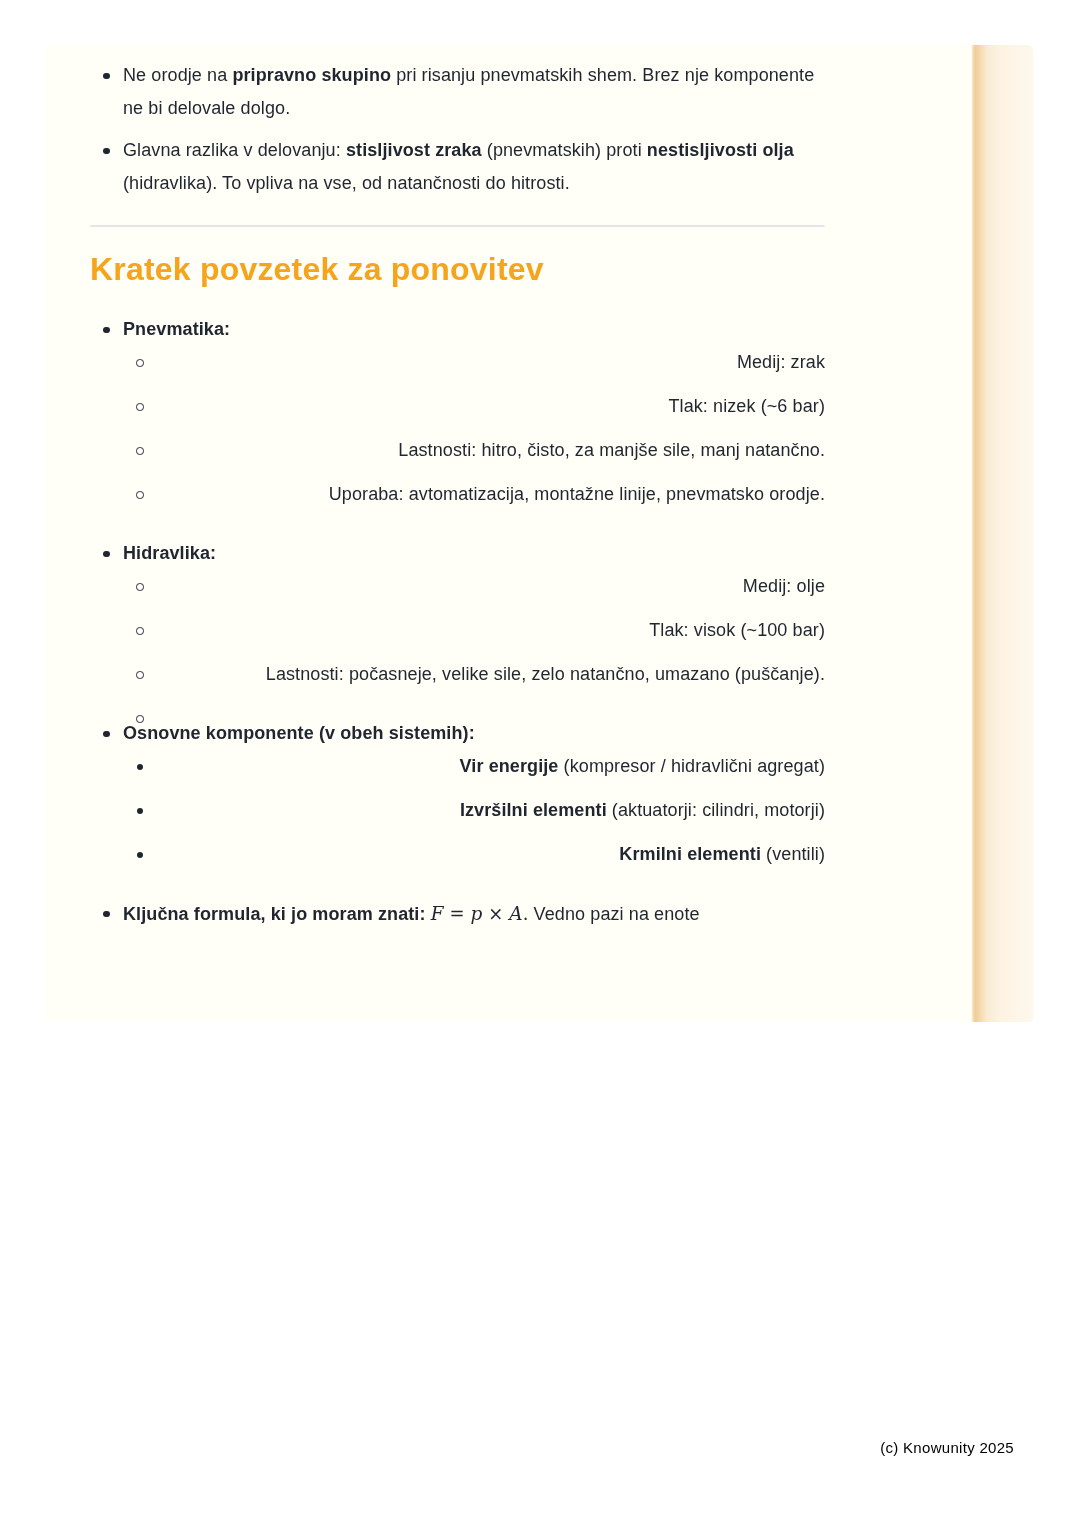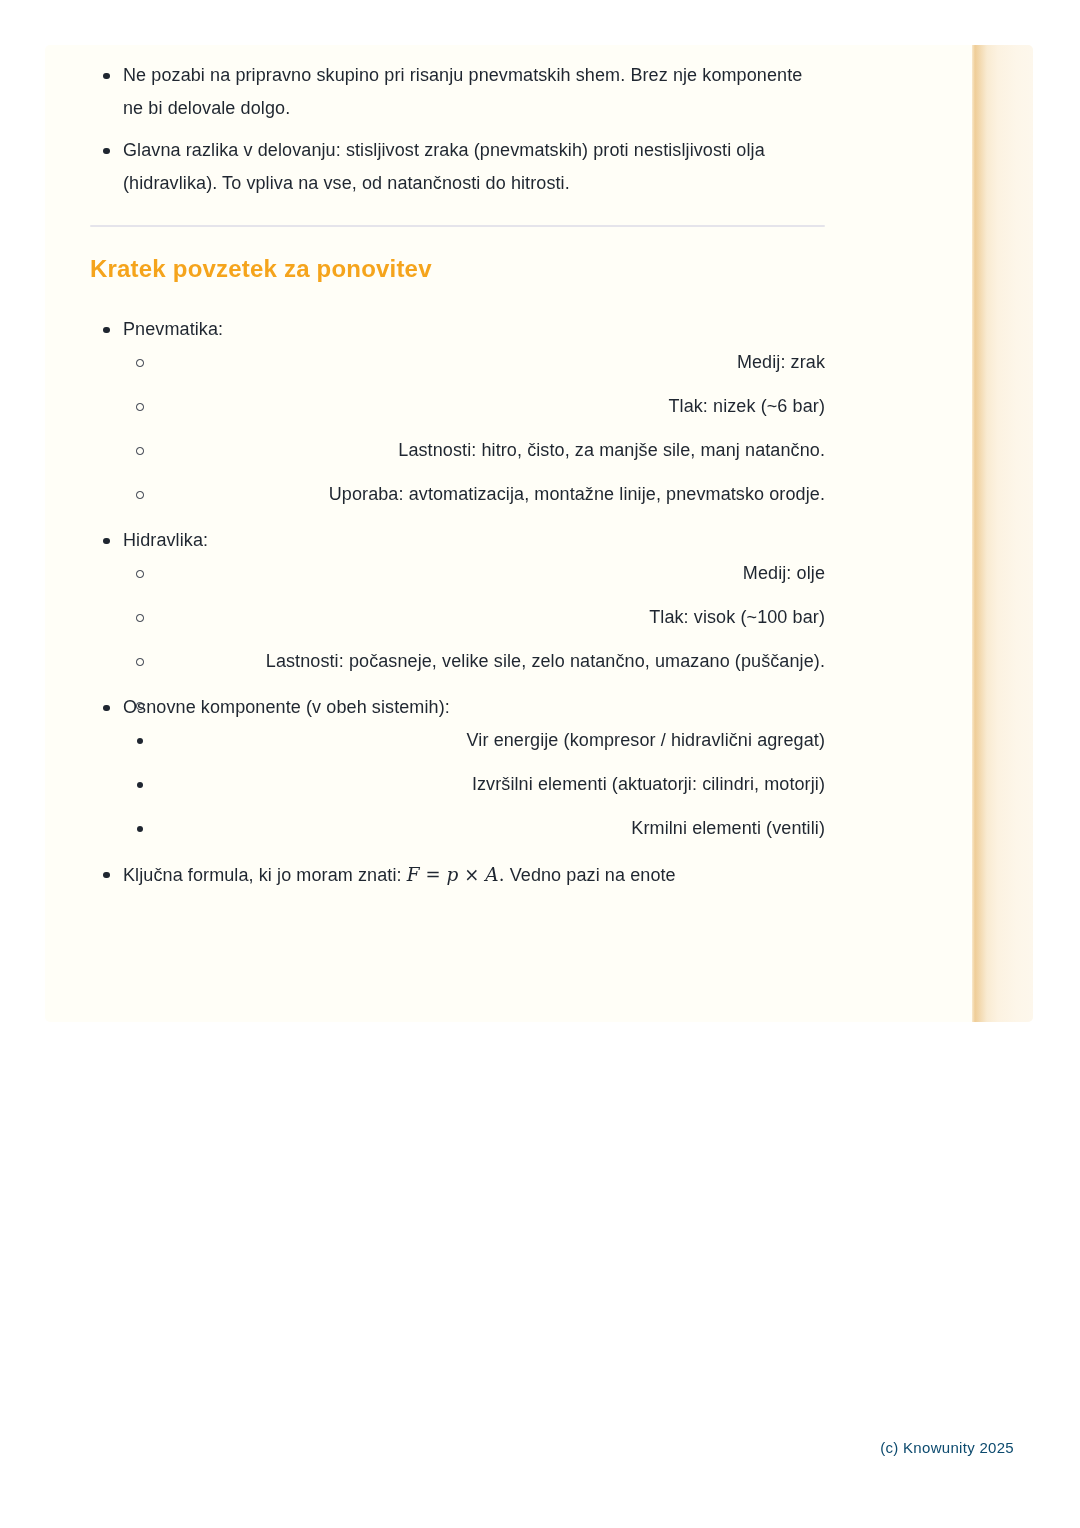--- a/index.html
+++ b/index.html
@@ -36,60 +36,60 @@
   }
   ul{list-style:none;margin:0;padding:0;}
   li{
     position:relative;
     padding-left:33px;
     line-height:33px;
     font-size:18px;
     letter-spacing:0.1px;
   }
   .intro-list > li{margin-bottom:9px;}
-  .summary-list > li{margin-top:13px;margin-bottom:11px;}
+  .summary-list > li{margin-top:26px;margin-bottom:11px;}
   .summary-list > li:first-child{margin-top:0;}
   .sub li{padding-left:34px;margin-bottom:11px;text-align:right;}
   .sub li:last-child{margin-bottom:2px;}
   .marker{position:absolute;left:0;top:0;width:33px;height:33px;}
   .marker.disc::before{
     content:"";position:absolute;left:13px;top:13.5px;
     width:6.5px;height:6.5px;border-radius:50%;background:#1F2630;
   }
   .marker.disc.small::before{width:6px;height:6px;left:14px;}
   .marker.circle::before{
     content:"";position:absolute;left:13px;top:13px;
     width:5.5px;height:5.5px;border-radius:50%;
     border:1.6px solid #252C3A;background:transparent;
   }
-  .b{font-weight:400;}
+  .b{font-weight:700;}
   .mi{font-family:"DejaVu Serif",serif;font-style:italic;font-size:18.5px;}
   .mo{font-family:"DejaVu Serif",serif;font-size:18px;}
   .divider{
     height:2px;background:#E5E4EB;border:none;
     margin:25px 0 24px 0;width:735px;border-radius:1px;
   }
   .heading{
-    font-size:24px;font-weight:700;color:#F5A41C;
+    font-size:32px;font-weight:700;color:#F5A41C;
     margin:8px 0 26px 0;line-height:36px;
     letter-spacing:0.2px;
   }
   .footer{
     position:absolute;top:1439px;right:66px;
-    font-size:15px;color:#0c4a6e;letter-spacing:0.3px;
+    font-size:15px;color:#000000;letter-spacing:0.3px;
   }
 </style>
 </head>
 <body>
 
 <div class="page">
   <div class="edge-stripe"></div>
   <div class="content">
     <ul class="intro-list" id="intro-list">
-        <li><span class="marker disc"></span><span class="txt"><span class="">Ne pozabi na </span><span class="b">pripravno skupino</span><span class=""> pri risanju pnevmatskih shem. Brez nje komponente ne bi delovale dolgo.</span></span></li>
+        <li><span class="marker disc"></span><span class="txt"><span class="">Ne orodje na </span><span class="b">pripravno skupino</span><span class=""> pri risanju pnevmatskih shem. Brez nje komponente ne bi delovale dolgo.</span></span></li>
         <li><span class="marker disc"></span><span class="txt"><span class="">Glavna razlika v delovanju: </span><span class="b">stisljivost zraka</span><span class=""> (pnevmatskih) proti </span><span class="b">nestisljivosti olja</span><span class=""> (hidravlika). To vpliva na vse, od natančnosti do hitrosti.</span></span></li>
       </ul>
     <hr class="divider">
     <h1 class="heading">Kratek povzetek za ponovitev</h1>
     <ul class="summary-list" id="summary-list">
         <li><span class="marker disc"></span><span class="txt"><span class="b">Pnevmatika:</span></span><ul class="sub">
             <li><span class="marker circle"></span><span class="txt"><span class="">Medij: zrak</span></span></li>
             <li><span class="marker circle"></span><span class="txt"><span class="">Tlak: nizek (~6 bar)</span></span></li>
             <li><span class="marker circle"></span><span class="txt"><span class="">Lastnosti: hitro, čisto, za manjše sile, manj natančno.</span></span></li>
             <li><span class="marker circle"></span><span class="txt"><span class="">Uporaba: avtomatizacija, montažne linije, pnevmatsko orodje.</span></span></li>

